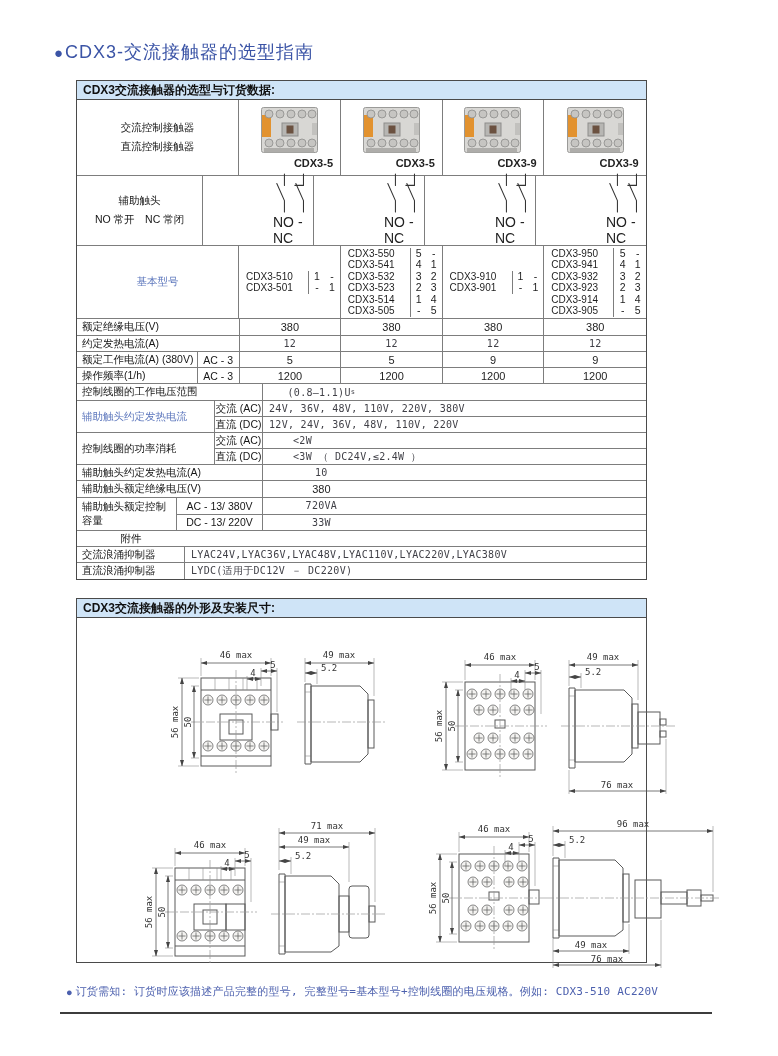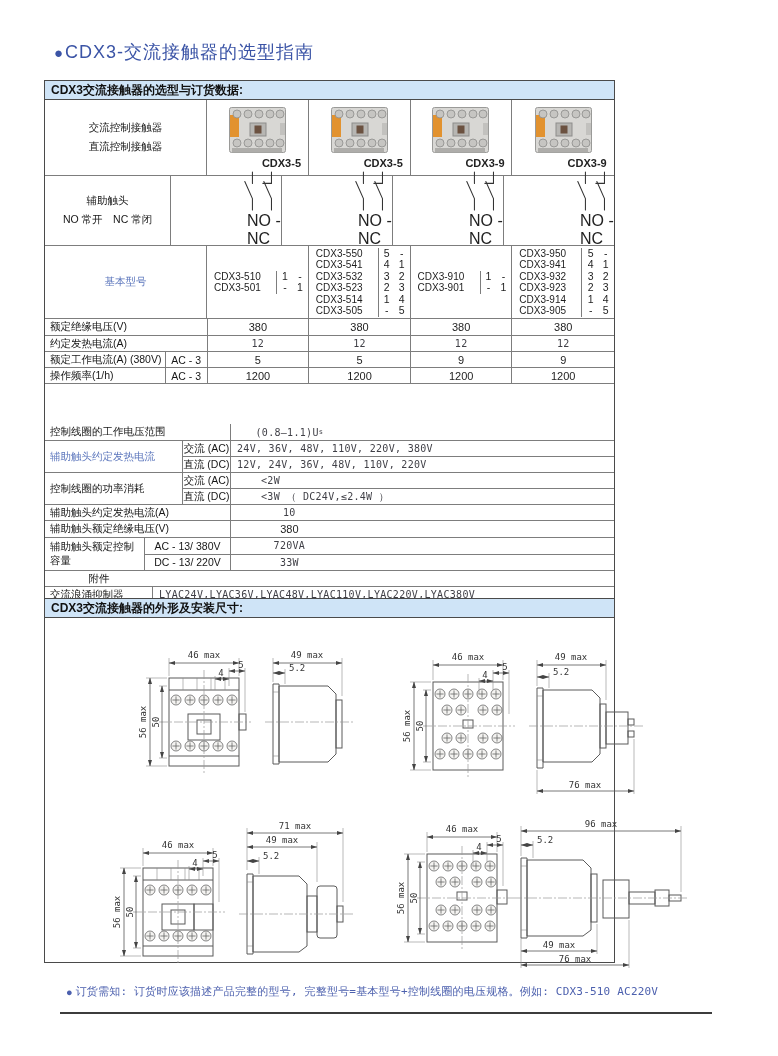--- a/index.html
+++ b/index.html
@@ -3,21 +3,21 @@
 <meta charset="utf-8">
 <style>
   html,body{margin:0;padding:0;background:#e8e8e8;}
   #page{position:relative;width:778px;height:1056px;background:#ffffff;margin:0 auto;
         font-family:"Liberation Sans","DejaVu Sans",sans-serif;overflow:hidden;}
   
   .title{position:absolute;left:54px;top:40px;display:flex;align-items:center;color:#3b54a6;}
   .title .dot{font-size:15px;line-height:1;margin-right:2px;}
   .title .t{font-size:18px;letter-spacing:1px;}
   
-  .secbox{position:absolute;left:44px;width:571px;border:1px solid #4a4a4a;box-sizing:border-box;background:#fff;}
+  .secbox{position:absolute;left:76px;width:571px;border:1px solid #4a4a4a;box-sizing:border-box;background:#fff;}
   .sechdr{height:19px;background:#cfe4f7;border-bottom:1px solid #4a4a4a;display:flex;align-items:center;
           padding-left:6px;font-size:12px;font-weight:bold;color:#101010;box-sizing:border-box;}
   
   .trow{display:flex;border-bottom:1px solid #7d7d7d;box-sizing:border-box;background:#fff;}
   .trow.nb{border-bottom:none;}
   .cell{box-sizing:border-box;display:flex;align-items:center;}
   .bR{border-right:1px solid #7d7d7d;}
   .bB{border-bottom:1px solid #7d7d7d;}
   .cL {width:186px;} .cL1{width:138px;} .cSub{width:48px;}
   .cLm{width:100px;} .cSubm{width:86px;} .cLs{width:108px;}
@@ -35,21 +35,21 @@
   
   .pcol{display:flex;}
   .pml{width:70px;border-right:1px solid #7d7d7d;box-sizing:border-box;display:flex;flex-direction:column;justify-content:center;padding-left:7px;}
   .pcc{flex:1;display:flex;flex-direction:column;justify-content:center;align-items:center;}
   .mline{font-size:10px;color:#1d1d1d;line-height:11.5px;}
   .cntline{display:flex;line-height:11.5px;}
   .cntline span{width:15px;text-align:center;font-size:10.5px;color:#1d1d1d;}
   .photo-cell{flex-direction:column;justify-content:center;gap:3px;}
   .caption{font-size:11px;font-weight:bold;color:#222;margin-left:48px;}
   .symwrap{display:flex;flex-direction:column;align-items:center;justify-content:flex-end;height:100%;padding-bottom:3px;box-sizing:border-box;}
-  .nonc{font-size:16px;color:#222;margin-top:1px;margin-left:6px;}
+  .nonc{font-size:14px;color:#222;margin-top:1px;}
   .sym path{stroke:#333;stroke-width:1.1;fill:none;stroke-linecap:round;}
   
   .canvas{position:relative;width:100%;height:344px;}
   .draw{position:absolute;}
   .draw .o{fill:none;stroke:#5a5a5a;stroke-width:1;}
   .draw .e{stroke:#8a8a8a;stroke-width:.6;fill:none;}
   .draw .d{stroke:#555;stroke-width:.8;marker-start:url(#arw);marker-end:url(#arw);}
   .draw .c{stroke:#9a9a9a;stroke-width:.7;stroke-dasharray:9 2 2 2;}
   .draw text{font-family:"DejaVu Sans Mono","Liberation Mono",monospace;font-size:9px;fill:#333;}
   
@@ -321,21 +321,21 @@
       <div class="cell cV val">9</div>
     </div>
     <div class="trow" style="height:16px;">
       <div class="cell cL1 lbl bR">操作频率(1/h)</div>
       <div class="cell cSub lblC bR">AC - 3</div>
       <div class="cell cV val bR">1200</div>
       <div class="cell cV val bR">1200</div>
       <div class="cell cV val bR">1200</div>
       <div class="cell cV val">1200</div>
     </div>
-    <div class="trow" style="height:17px;margin-top:40px;">
+    <div class="trow" style="height:17px;">
       <div class="cell cL lbl bR">控制线圈的工作电压范围</div>
       <div class="cell cV cad" style="justify-content:center;">
         <span>(0.8–1.1)U</span>
           <span style="font-size:7px;vertical-align:sub;">s</span>
       </div>
       <div class="cell rest"></div>
     </div>
     <div class="trow" style="height:32px;">
       <div class="cell cL1 lbl blue bR">辅助触头约定发热电流</div>
       <div class="dual">

